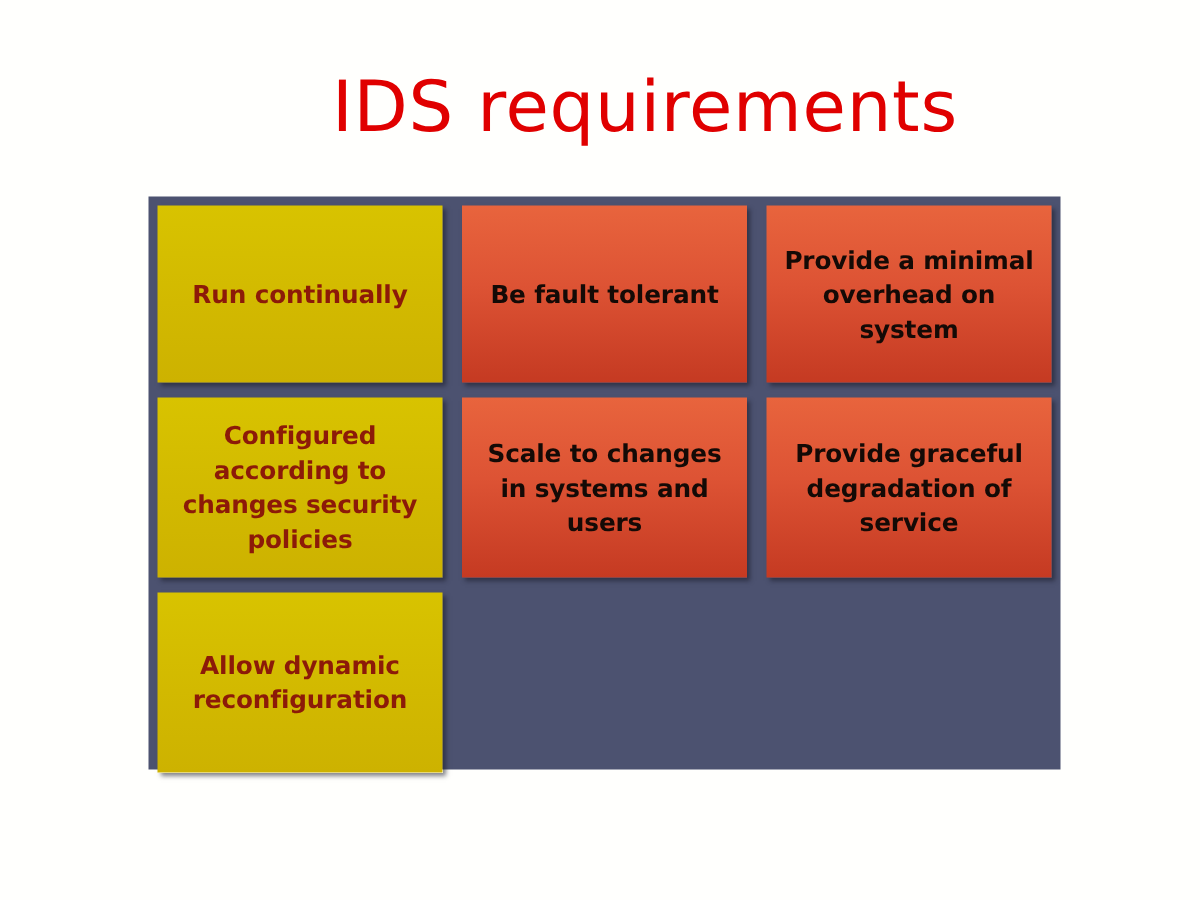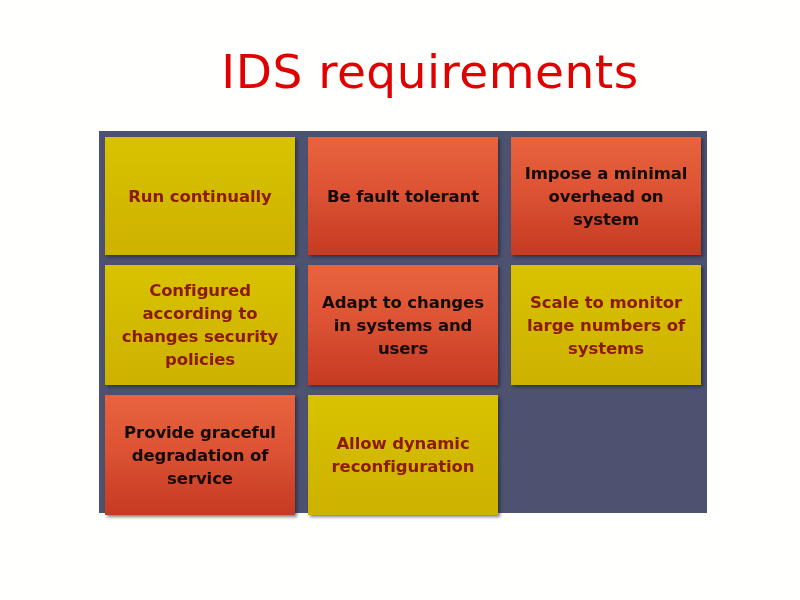--- a/index.html
+++ b/index.html
@@ -89,34 +89,31 @@
     <div class="cell yellow">
       <span class="cell-text">Run continually</span>
     </div>
 
     <div class="cell red">
       <span class="cell-text">Be fault tolerant</span>
     </div>
 
 
     <div class="cell red">
-      <span class="cell-text">Impose a minimal overhead on system</span>
+      <span class="cell-text">Provide a minimal overhead on system</span>
     </div>
 
     <div class="cell yellow">
       <span class="cell-text">Configured according to changes security policies</span>
     </div>
 
     <div class="cell red">
-      <span class="cell-text">Adapt to changes in systems and users</span>
+      <span class="cell-text">Scale to changes in systems and users</span>
     </div>
 
-    <div class="cell yellow">
-      <span class="cell-text">Scale to monitor large numbers of systems</span>
-    </div>
 
     <div class="cell red">
       <span class="cell-text">Provide graceful degradation of service</span>
     </div>
 
     <div class="cell yellow">
       <span class="cell-text">Allow dynamic reconfiguration</span>
     </div>
 
   </div>

